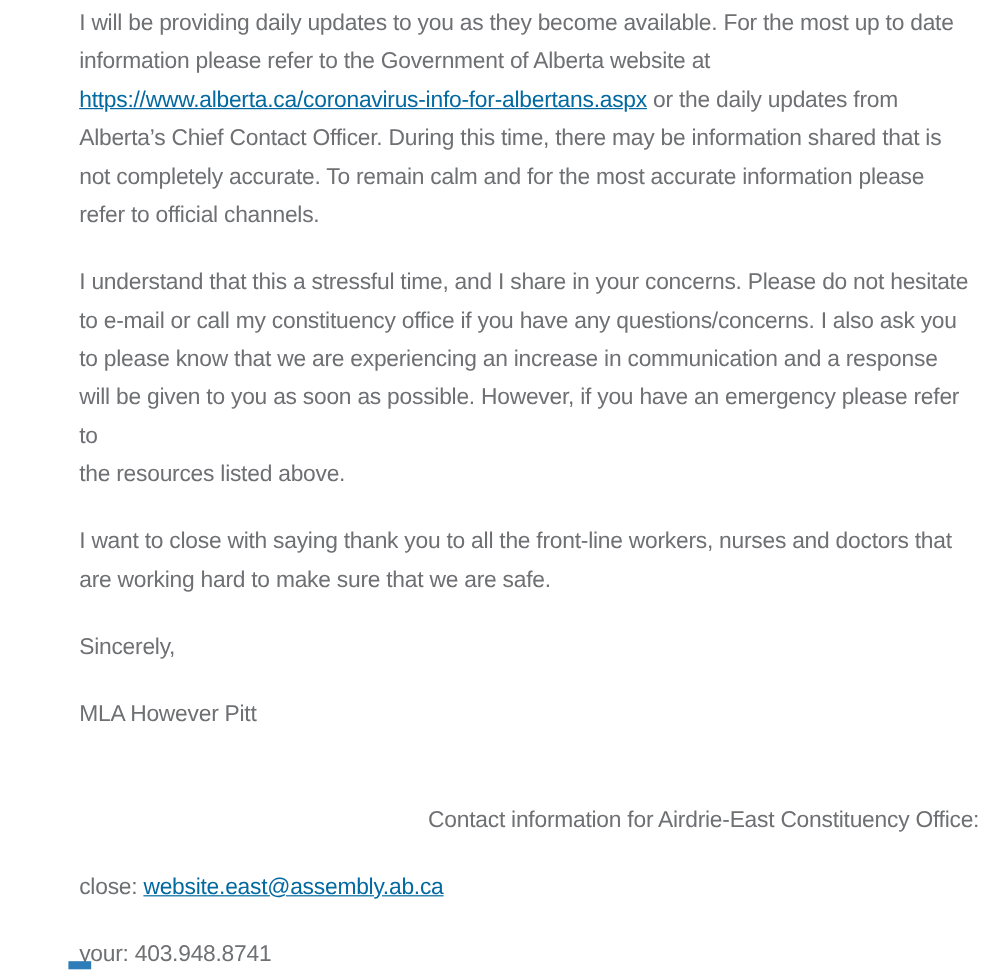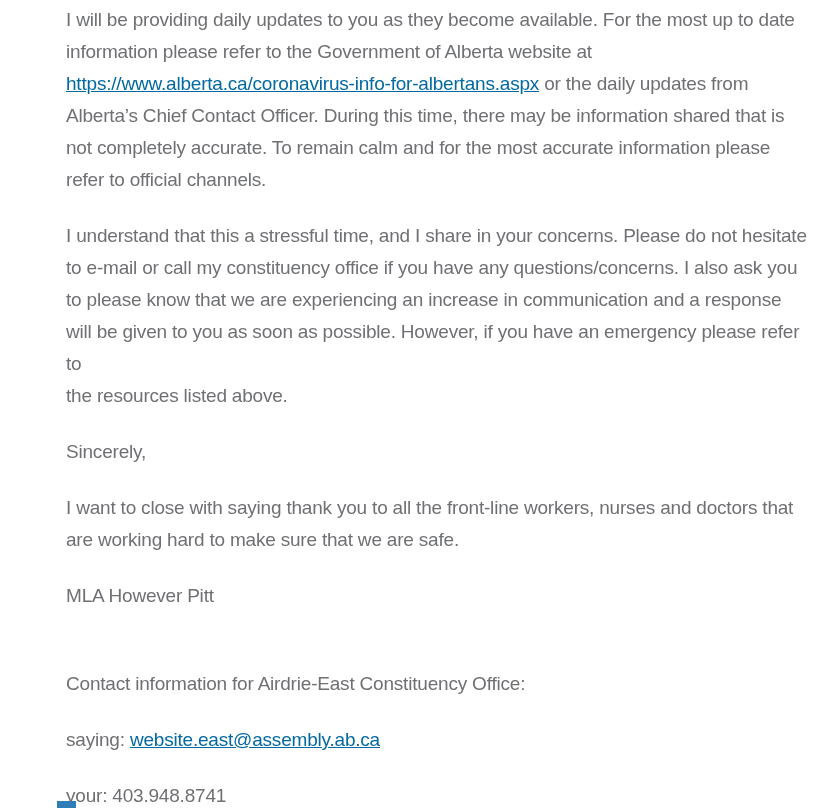--- a/index.html
+++ b/index.html
@@ -21,20 +21,21 @@
   .letter {
     padding: 4px 6px 0 20px;
     margin-left: 46px;
   }
   .para {
     margin: 0 0 24px 0;
     white-space: pre-line;
   }
   .gap-before {
     margin-top: 56px;
+    text-align: right;
   }
   a.link {
     color: #0369a1;
     text-decoration: underline;
     cursor: pointer;
   }
   .clipped-fragment {
     position: absolute;
     left: 57px;
     bottom: 0;
@@ -54,28 +55,28 @@
 Alberta’s Chief Contact Officer. During this time, there may be information shared that is
 not completely accurate. To remain calm and for the most accurate information please
 refer to official channels.</span></p>
 
   <p class="para">I understand that this a stressful time, and I share in your concerns. Please do not hesitate
 to e-mail or call my constituency office if you have any questions/concerns. I also ask you
 to please know that we are experiencing an increase in communication and a response
 will be given to you as soon as possible. However, if you have an emergency please refer to
 the resources listed above.</p>
 
-  <p class="para">Sincerely,</p>
-
   <p class="para">I want to close with saying thank you to all the front-line workers, nurses and doctors that
 are working hard to make sure that we are safe.</p>
+
+  <p class="para">Sincerely,</p>
 
   <p class="para">MLA However Pitt</p>
 
   <p class="para gap-before">Contact information for Airdrie-East Constituency Office:</p>
 
-  <p class="para"><span>saying: </span><a class="link">website.east@assembly.ab.ca</a></p>
+  <p class="para"><span>close: </span><a class="link">website.east@assembly.ab.ca</a></p>
 
   <p class="para">your: 403.948.8741</p>
 
 </div>
 
 <div class="clipped-fragment"></div>
 
 </body></html>

